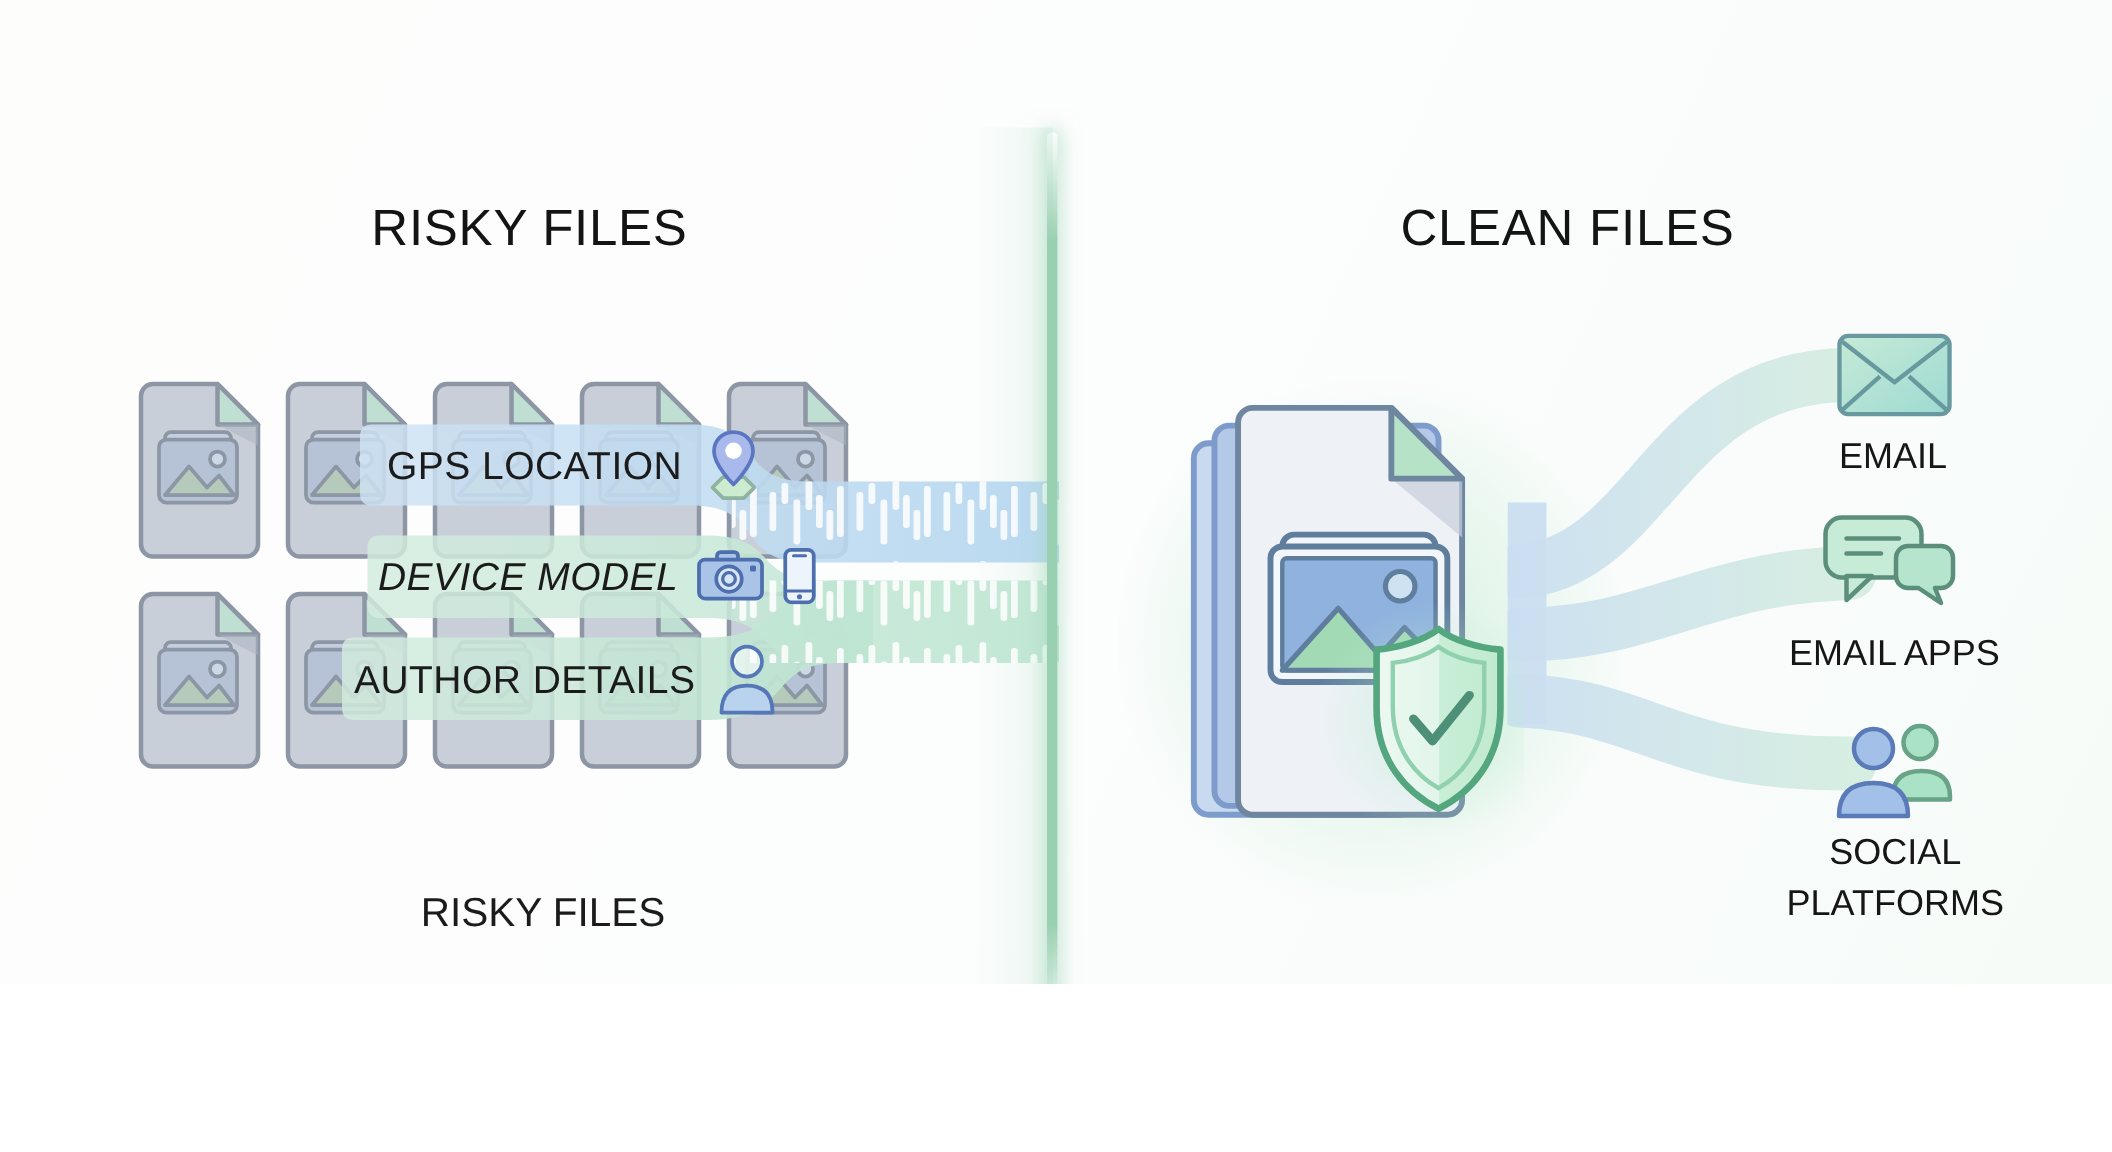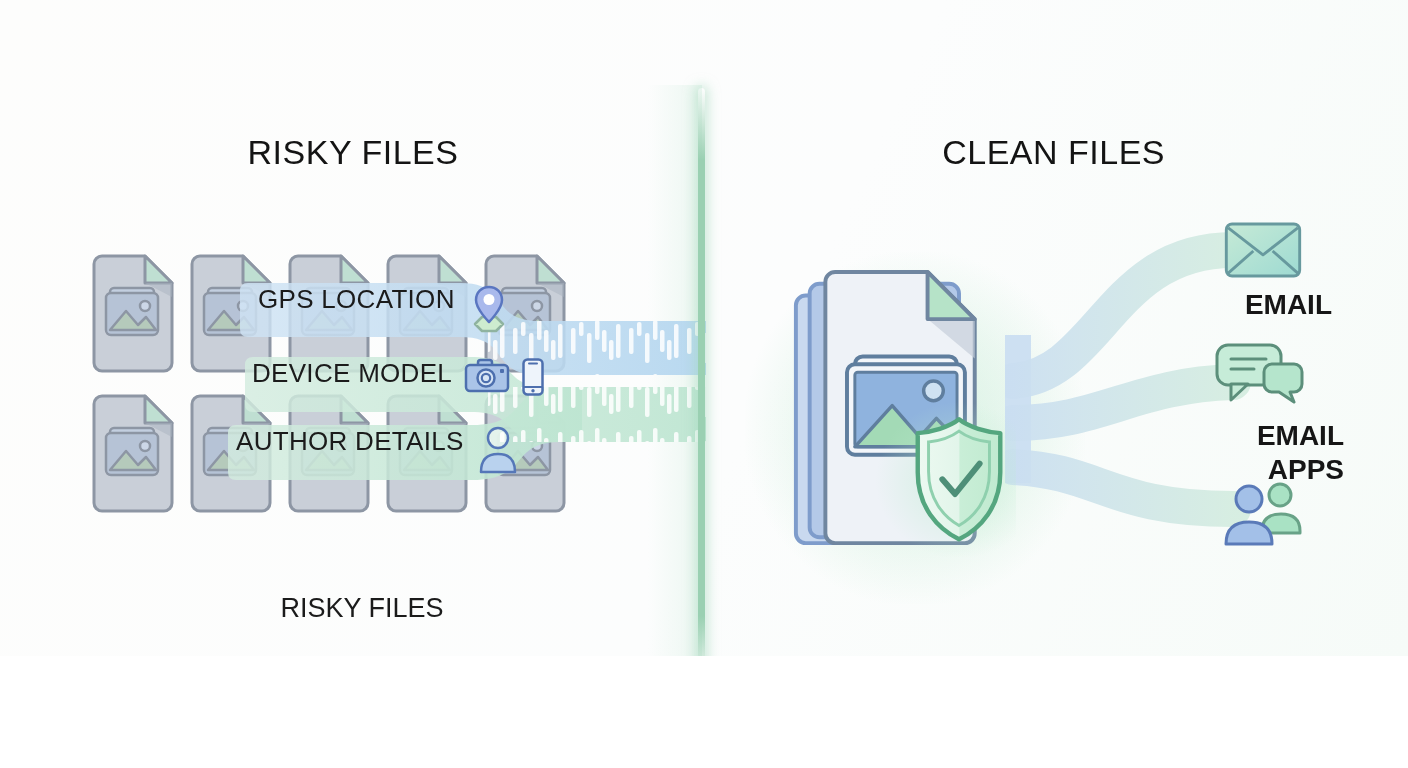--- a/index.html
+++ b/index.html
@@ -4,49 +4,49 @@
 <style>
   html,body{margin:0;padding:0;background:#fff;}
   .stage{
     position:relative;width:1408px;height:656px;overflow:hidden;
     background:linear-gradient(115deg,#fdfdfc 0%,#fcfdfd 55%,#f6fbf8 100%);
     font-family:"Liberation Sans",sans-serif;color:#161616;
   }
   .abs{position:absolute;}
   .title{font-size:34px;font-weight:500;letter-spacing:.5px;text-align:center;color:#141414;}
   .t-left{left:233px;top:133px;width:240px;}
-  .t-right{left:925px;top:133px;width:240px;text-align:right;}
+  .t-right{left:925px;top:133px;width:240px;}
   .caption{left:262px;top:593px;width:200px;font-size:27px;font-weight:500;text-align:center;color:#1b1b1b;}
   .files-grid{
     left:90px;top:253px;display:grid;
     grid-template-columns:repeat(5,84px);column-gap:14px;row-gap:20px;
   }
   .file-ic{width:84px;height:120px;display:block;}
   .divider-soft{
     left:648px;top:85px;width:54px;height:612px;
     background:linear-gradient(90deg,rgba(255,255,255,0) 0%,rgba(234,246,240,.95) 100%);
   }
   .divider-line{
     left:698px;top:88px;width:7px;height:600px;border-radius:4px;
     background:linear-gradient(180deg,rgba(154,208,178,0) 0%,#9ad0b2 12%,#9ad0b2 88%,rgba(154,208,178,0) 100%);
     box-shadow:0 0 12px 3px rgba(160,215,185,.55);
   }
   .left-streams{left:220px;top:260px;}
-  .banner{display:flex;gap:12px;}
+  .banner{display:flex;align-items:center;gap:12px;}
   .banner-text{font-size:26px;font-weight:500;letter-spacing:.3px;color:#1b1b1b;white-space:nowrap;}
   .b-gps{left:238px;top:284px;height:52px;padding-left:20px;}
-  .b-dev{left:246px;top:358px;height:52px;padding-left:6px;}
+  .b-dev{left:246px;top:358px;height:52px;padding-left:6px;font-style:italic;}
   .b-auth{left:228px;top:426px;height:54px;padding-left:8px;gap:14px;}
   .doc-glow{
     left:745px;top:252px;width:340px;height:352px;
     background:radial-gradient(ellipse at 50% 50%,rgba(176,229,197,.50) 0%,rgba(176,229,197,.22) 45%,rgba(176,229,197,0) 72%);
   }
   .branches{left:1005px;top:215px;}
   .doc{left:790px;top:262px;}
-  .dest-label{font-size:28px;font-weight:700;text-align:right;line-height:34px;color:#161616;}
+  .dest-label{font-size:24px;font-weight:400;text-align:center;line-height:34px;color:#161616;}
   .l-email{left:1192px;top:288px;width:140px;}
   .l-chat{left:1182px;top:419px;width:162px;}
   .l-social{left:1176px;top:552px;width:175px;}
   .i-email{left:1224px;top:222px;}
   .i-chat{left:1214px;top:342px;}
   .i-social{left:1222px;top:481px;}
 </style>
 </head>
 <body>
 
@@ -237,16 +237,17 @@
     <path d="M58 22 h22 a8 8 0 0 1 8 8 v12 a8 8 0 0 1 -8 8 h-4 l4 10 -15 -10 h-7 a8 8 0 0 1 -8 -8 v-12 a8 8 0 0 1 8 -8 Z" fill="#b5e5cc" stroke="#5c8f7b" stroke-width="3" stroke-linejoin="round"></path>
   </svg>
   <div class="abs dest-label l-chat">EMAIL APPS</div>
 
   <svg class="abs i-social" width="82" height="66" viewBox="0 0 82 66">
     <circle cx="58" cy="14" r="11" fill="#a9e2c4" stroke="#68a287" stroke-width="3"></circle>
     <path d="M40 50 q0 -17 19 -17 q19 0 19 17 v2 h-38 Z" fill="#a9e2c4" stroke="#68a287" stroke-width="3" stroke-linejoin="round"></path>
     <circle cx="27" cy="18" r="13" fill="#a3c0e8" stroke="#5a7ab8" stroke-width="3"></circle>
     <path d="M4 63 q0 -22 23 -22 q23 0 23 22 Z" fill="#a3c0e8" stroke="#5a7ab8" stroke-width="3" stroke-linejoin="round"></path>
   </svg>
+  <div class="abs dest-label l-social">SOCIAL PLATFORMS</div>
 
   <div class="abs caption">RISKY FILES</div>
 
 </div>
 
 </body></html>

